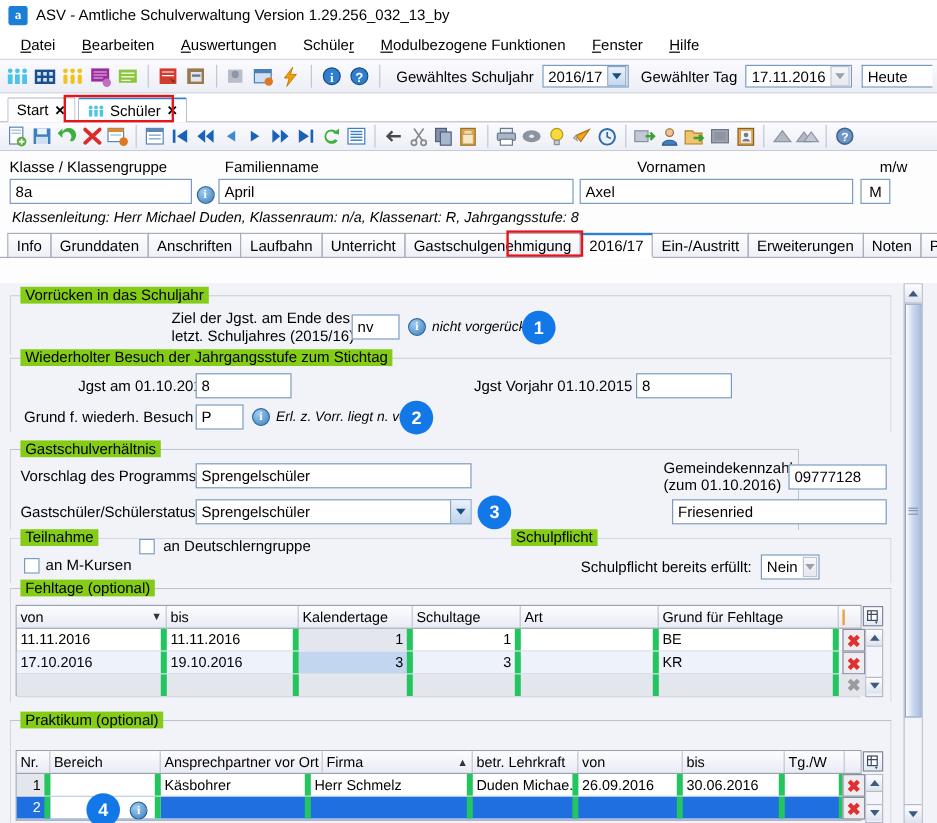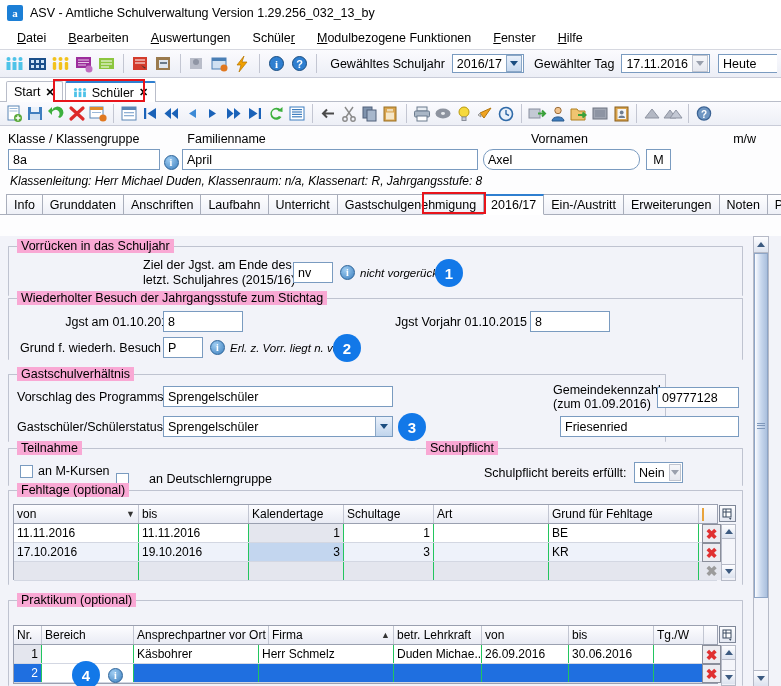--- a/index.html
+++ b/index.html
@@ -130,21 +130,21 @@
   
   .content {
     position: absolute; left: 0; top: 236px; width: 781px; height: 450px;
     background: #f2f3f9; overflow: hidden;
   }
   .scroll-area { position:absolute; left:0; top:0; width: 752px; height: 450px; }
   .grpbox {
     position: absolute; border: 1px solid #bfc3d0; border-radius: 1px;
   }
   .grp-legend {
-    position: absolute; background: #f9a8d4; font-size: 12.5px;
+    position: absolute; background: #84cc16; font-size: 12.5px;
     padding: 0 4px; top: -8px; left: 8px; white-space: nowrap;
   }
   .lbl { position: absolute; font-size: 12.5px; white-space: nowrap; }
   .ital { font-style: italic; font-size: 11.5px; }
 
   .badge {
     position: absolute; width: 28px; height: 28px; border-radius: 50%;
     background: #1278e8; color: #fff; font-size: 15px; font-weight: bold;
     display: flex; align-items: center; justify-content: center;
     font-family: "Liberation Sans", sans-serif;
@@ -155,21 +155,21 @@
     display: inline-block; vertical-align: middle;
   }
 
   
   .tbl { position:absolute; border: 1px solid #9aa0b0; background:#fff; }
   .thead { display: flex; height: 19px;
     background: linear-gradient(#fdfdff, #e9ebf4); border-bottom: 1px solid #9aa0b0; }
   .th { font-size: 12px; padding: 1px 3px; border-right: 1px solid #c2c6d2;
         overflow: hidden; white-space: nowrap; display:flex; align-items:center; }
   .trow { display: flex; height: 19px; border-bottom: 1px solid #d3d7e2; }
-  .td { font-size: 12px; padding: 1px 3px; border-right: 1px solid #22c55e;
+  .td { font-size: 12px; padding: 1px 3px; border-right: 5px solid #22c55e;
         overflow: hidden; white-space: nowrap; display:flex; align-items:center;}
   .td.num { justify-content: flex-end; }
   .sel { background: #1f6fe0; color: #fff; }
   .grayc { background: #e4e6ee; }
   .bluec { background: #c3d6ef; }
   .altrow { background: #eef2fa; }
   .delx { color: #e03030; font-weight: bold; font-size: 14px;
           font-family: "Liberation Sans", sans-serif; line-height: 1; }
   .delg { color: #9b9b9b; font-weight: bold; font-size: 14px; line-height:1; }
 
@@ -586,21 +586,21 @@
         </div>
       <div style="width:40px">
           <span class="fld-lbl">m/w</span>
         </div>
     </div>
     <div class="hdr-row" style="margin-top:1px">
       <input class="txtin" style="width: 152px;" readonly="" value="8a">
       <span style="width:22px; text-align:center"><span class="info-ico">i</span></span>
       <input class="txtin" style="width: 296px;" readonly="" value="April">
       <span style="width:5px"></span>
-      <input class="txtin" style="width: 157px; border-radius: 10px;" readonly="" value="Axel">
+      <input class="txtin" style="width: 228px;" readonly="" value="Axel">
       <span style="width:6px"></span>
       <input class="txtin" style="width: 25px; text-align: center;" readonly="" value="M">
     </div>
     <div class="subinfo">Klassenleitung: Herr Michael Duden, Klassenraum: n/a, Klassenart: R, Jahrgangsstufe: 8</div>
   </div>
 
   <div class="sectabs">
     <div class="sectab">Info</div>
     <div class="sectab">Grunddaten</div>
     <div class="sectab">Anschriften</div>
@@ -648,35 +648,35 @@
       <input class="txtin" style="position: absolute; left: 163px; top: 150px; width: 230px;" readonly="" value="Sprengelschüler">
       <div class="lbl" style="left:17px; top:184px;">Gastschüler/Schülerstatus</div>
       <div style="position:absolute; left:163px; top:180px; width:230px; height:21px; border:1px solid #7a9bc0; background:#fff; display:flex; align-items:center;">
         <div style="flex:1; padding:0 4px; font-size:12.5px;">Sprengelschüler</div>
         <div style="width:17px; height:19px; background:linear-gradient(#eaf1fb,#c0d4ec); border-left:1px solid #8ba7c6; display:flex; align-items:center; justify-content:center;">
             <div class="tri-down"></div>
           </div>
       </div>
       <div class="badge" style="left:398px; top:177px;">3</div>
       <div class="lbl" style="left:553px; top:147px;">Gemeindekennzahl</div>
-      <div class="lbl" style="left:553px; top:161px;">(zum 01.09.2016)</div>
+      <div class="lbl" style="left:553px; top:161px;">(zum 01.10.2016)</div>
       <input class="txtin" style="position: absolute; left: 657px; top: 151px; width: 82px;" readonly="" value="09777128">
       <input class="txtin" style="position: absolute; left: 560px; top: 180px; width: 179px;" readonly="" value="Friesenried">
 
       <div class="grpbox" style="left:416px; top:212px; width:327px; height:38px; border-width:1px 1px 0 0; border-bottom:none;">
         <div class="grp-legend" style="left:10px;">Schulpflicht</div>
       </div>
       <div class="grpbox" style="left:8px; top:212px; width:408px; height:38px; border-width:1px 0 0 1px; border-bottom:none; border-right:none;">
         <div class="grp-legend">Teilnahme</div>
       </div>
       <div style="position:absolute; left:20px; top:228px; display:flex; align-items:center; gap:5px;">
         <span class="chk"></span>
         <span class="lbl" style="position:static;">an M-Kursen</span>
       </div>
-      <div style="position:absolute; left:116px; top:236px; display:flex; align-items:center; gap:20px;">
+      <div style="position:absolute; left:116px; top:212px; display:flex; align-items:center; gap:7px;">
         <span class="chk"></span>
         <span class="lbl" style="position:static;">an Deutschlerngruppe</span>
       </div>
       <div class="lbl" style="left:484px; top:230px;">Schulpflicht bereits erfüllt:</div>
       <div class="combo" style="position:absolute; left:634px; top:226px; width:49px; height:21px;">
         <div class="val">Nein</div>
         <div class="arrow dis">
             <div class="tri-down dis"></div>
           </div>
       </div>

